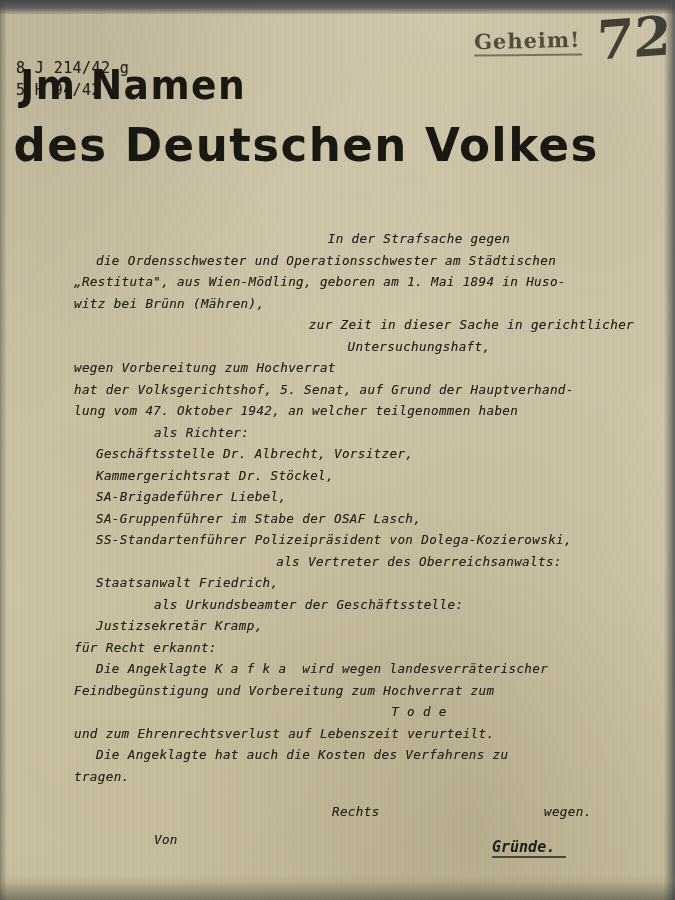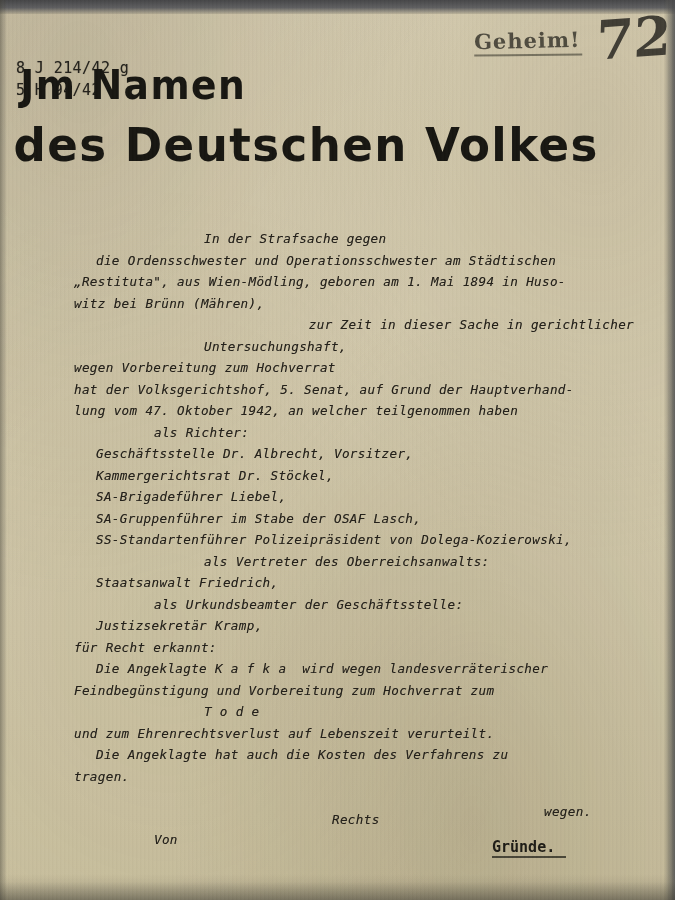--- a/index.html
+++ b/index.html
@@ -155,37 +155,38 @@
     font-size: 12.6px;
     line-height: 21.5px;
     letter-spacing: .35px;
     color: #221f19;
     font-style: italic;
     text-shadow: 0 0 .6px rgba(35,32,24,.45);
   }
   .body .ln { white-space: pre; }
   .ind2 { padding-left: 22px; }
   .ind3 { padding-left: 80px; }
-  .ind4 { padding-left: 130px; }
+  .ind4 { padding-left: 130px; text-align: center; }
   .ind5 { padding-left: 160px; text-align: right; }
   .ind0 { padding-left: 0; }
 
   .vonrechts {
     display: flex;
     padding-left: 80px;
     margin-top: 14px;
   }
   .vonrechts span:nth-child(1) { width: 178px; margin-top: 28px; }
-  .vonrechts span:nth-child(2) { width: 212px; margin-top: 8px; }
+  .vonrechts span:nth-child(2) { width: 212px; }
 
   .gruende {
     position: absolute;
     left: 492px;
     top: 838px;
     font-family: "DejaVu Sans Mono", monospace;
+    font-style: italic;
     font-weight: 700;
     font-size: 15px;
     color: #1d1b15;
   }
   .gruende .ul {
     display: block;
     width: 74px;
     height: 1.6px;
     background: #2c2a21;
     margin-top: 0px;

